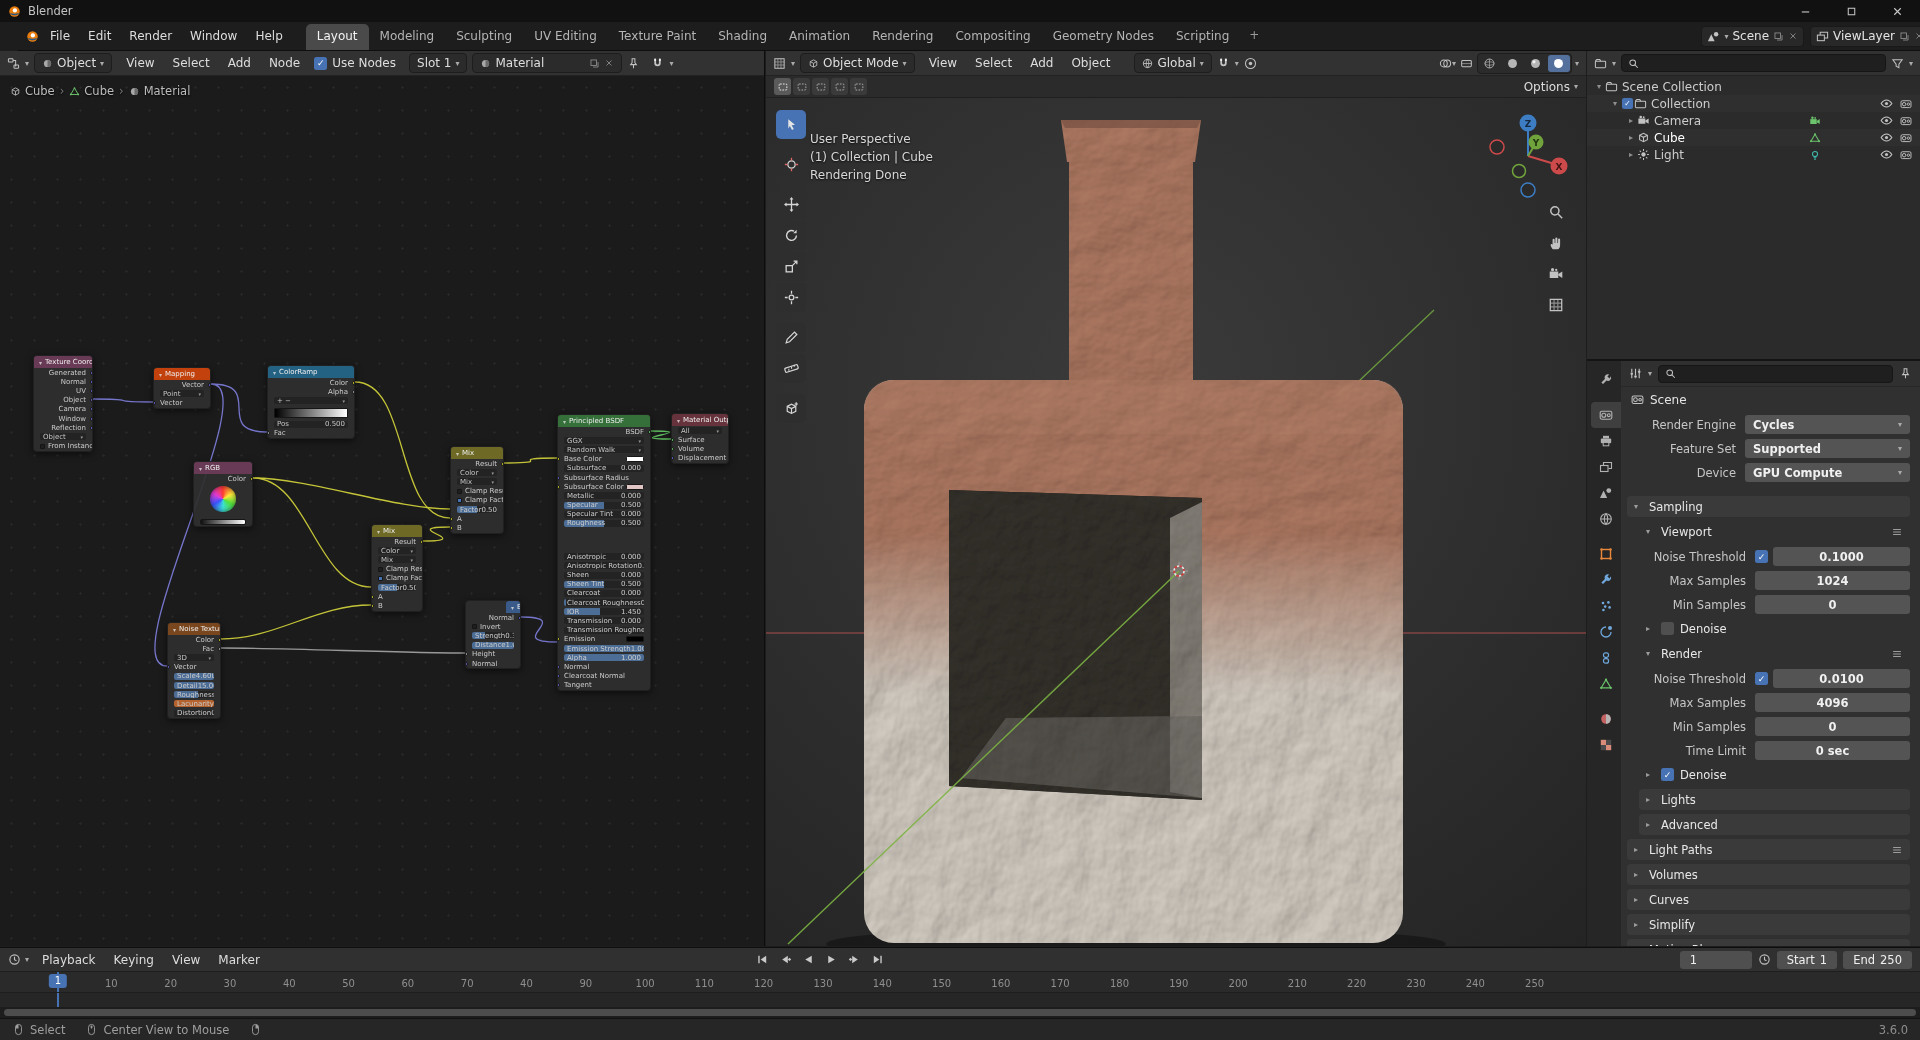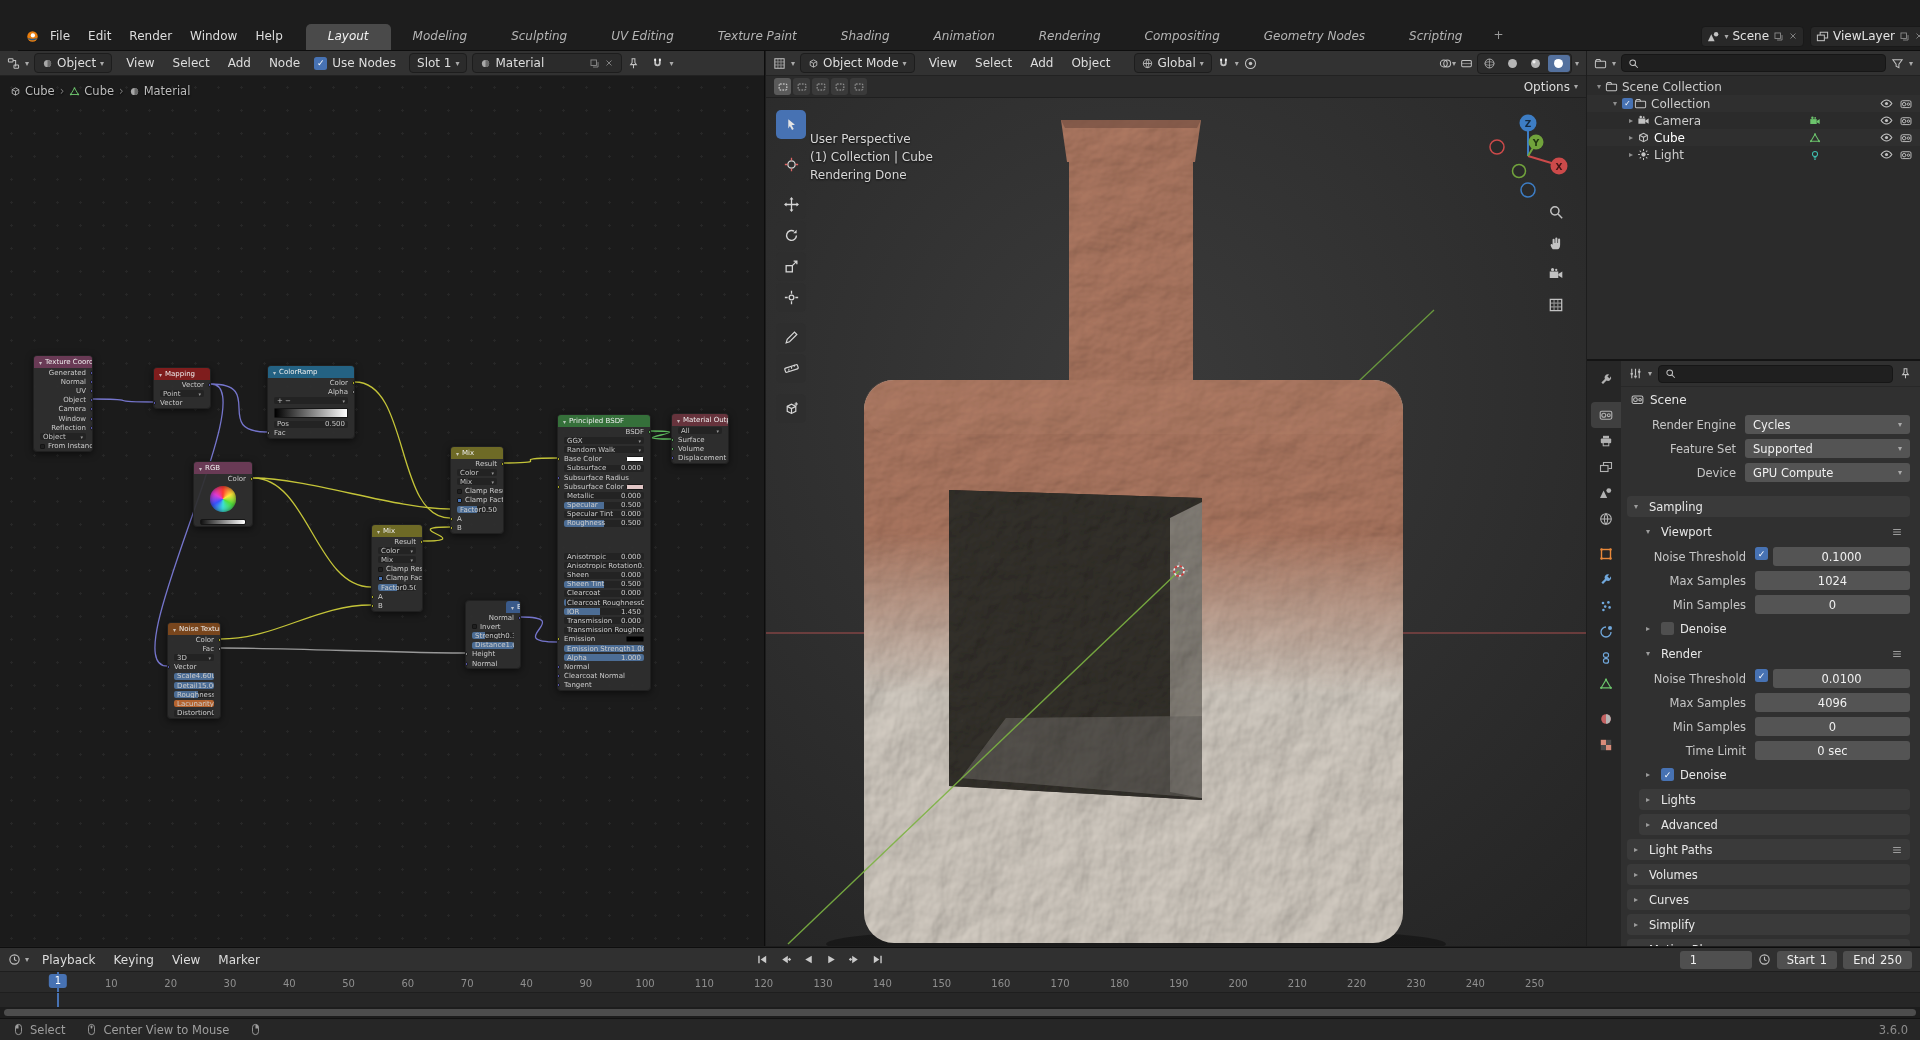--- a/index.html
+++ b/index.html
@@ -14,21 +14,21 @@
   #titlebar{position:absolute;left:0;top:0;width:100%;height:22px;background:#111111;
             display:flex;align-items:center;gap:7px;padding-left:8px;font-size:11.5px;color:#c4c4c4;}
   #win-controls{margin-left:auto;display:flex;height:100%;}
   .win-btn{width:46px;height:100%;display:flex;align-items:center;justify-content:center;color:#c8c8c8;}
 
   
   #topbar{position:absolute;left:18px;top:22px;width:100%;height:29px;background:#1d1d1d;
           border-bottom:1px solid #0e0e0e;display:flex;align-items:center;padding:0 8px;}
   .menu-item{padding:4px 9px;border-radius:3px;color:#dddddd;white-space:nowrap;}
   #workspaces{display:flex;margin-left:14px;align-self:flex-end;}
-  .ws-tab{padding:5px 22px 7px;color:#b4b4b4;border-radius:5px 5px 0 0;white-space:nowrap;font-style:italic;}
+  .ws-tab{padding:5px 11px 7px;color:#b4b4b4;border-radius:5px 5px 0 0;white-space:nowrap;}
   .ws-tab.active{background:#4a4a4a;color:#f2f2f2;}
   .ws-add{padding:5px 9px 7px;color:#9a9a9a;}
   #topbar-right{margin-left:auto;display:flex;gap:6px;}
   .id-widget{display:flex;align-items:center;gap:4px;background:#282828;border:1px solid #191919;
              border-radius:4px;height:21px;padding:0 5px;color:#e2e2e2;}
   .mini{color:#8f8f8f;font-size:10px;}
 
   
   .ed-header{height:25px;background:#323232;border-bottom:1px solid #222222;display:flex;
              align-items:center;gap:5px;padding:0 7px;color:#dedede;}
@@ -115,21 +115,21 @@
   .ptab.active{background:#3f3f3f;}
   .ptab-gap{height:9px;}
   #prop-main{flex:1;display:flex;flex-direction:column;min-width:0;overflow:hidden;}
   .prop-header{height:26px;display:flex;align-items:center;gap:6px;padding:0 8px;background:#303030;
                border-bottom:1px solid #282828;}
   .ctx-row{height:25px;display:flex;align-items:center;gap:6px;padding:0 10px;color:#e4e4e4;}
   #prop-rows{flex:1;padding:2px 10px 0 6px;overflow:hidden;}
   .prow{display:flex;align-items:center;height:21px;margin-bottom:3px;}
   .plabel{width:118px;flex:none;text-align:right;padding-right:9px;color:#c6c6c6;font-size:11.5px;
           white-space:nowrap;overflow:hidden;}
-  .pvalue{flex:1;display:flex;align-items:flex-start;gap:5px;min-width:0;}
+  .pvalue{flex:1;display:flex;align-items:center;gap:5px;min-width:0;font-weight:bold;}
   .wdg{flex:1;height:19px;background:#545454;border-radius:3px;display:flex;align-items:center;
        padding:0 8px;color:#f0f0f0;font-size:11.5px;min-width:0;}
   .wdg.dd{justify-content:space-between;}
   .wdg.num{justify-content:center;}
   .psect{height:21px;display:flex;align-items:center;gap:6px;background:#3a3a3a;border-radius:4px;
          margin:3px 0 4px;padding:0 7px;color:#e8e8e8;font-size:11.5px;}
   .psect.flat{background:transparent;}
   .pcaret{font-size:8px;color:#9d9d9d;width:9px;flex:none;}
   .pham{margin-left:auto;color:#9d9d9d;}
 
@@ -155,20 +155,47 @@
   #statusbar{position:absolute;left:0;bottom:0;width:100%;height:22px;background:#262626;border-top:1px solid #121212;
              display:flex;align-items:center;gap:20px;padding:0 12px;color:#9e9e9e;font-size:11.5px;}
   .sb-item{display:flex;align-items:center;gap:5px;}
   #sb-version{margin-left:auto;color:#8d8d8d;}
 </style>
 </head>
 <body>
 
 <div id="app">
 
+  <div id="titlebar">
+    <span class="icon">
+        <svg width="13" height="13" viewBox="0 0 14 14" aria-hidden="true">
+          <circle cx="7" cy="7" r="5.6" fill="#e87d0d"></circle>
+          <circle cx="7.4" cy="5.8" r="2.3" fill="#fff"></circle>
+          <path d="M2 8.6c2.4 1 7.6 1 10 0-1.2 3.4-8.8 3.4-10 0z" fill="#265787"></path>
+        </svg>
+      </span>
+    <span>Blender</span>
+    <div id="win-controls">
+      <span class="win-btn">
+          <svg width="13" height="13" viewBox="0 0 14 14" aria-hidden="true">
+            <path d="M3 7.5h8" stroke="currentColor" stroke-width="1.2"></path>
+          </svg>
+        </span>
+      <span class="win-btn">
+          <svg width="13" height="13" viewBox="0 0 14 14" aria-hidden="true">
+            <rect x="3.5" y="3.5" width="7" height="7" fill="none" stroke="currentColor" stroke-width="1.1"></rect>
+          </svg>
+        </span>
+      <span class="win-btn">
+          <svg width="13" height="13" viewBox="0 0 14 14" aria-hidden="true">
+            <path d="M3.5 3.5l7 7m0-7l-7 7" stroke="currentColor" stroke-width="1.2"></path>
+          </svg>
+        </span>
+    </div>
+  </div>
 
   <div id="topbar">
     <span class="icon" style="margin-right:2px">
         <svg width="13" height="13" viewBox="0 0 14 14" aria-hidden="true">
           <circle cx="7" cy="7" r="5.6" fill="#e87d0d"></circle>
           <circle cx="7.4" cy="5.8" r="2.3" fill="#fff"></circle>
           <path d="M2 8.6c2.4 1 7.6 1 10 0-1.2 3.4-8.8 3.4-10 0z" fill="#265787"></path>
         </svg>
       </span>
     <div id="topbar-menus" class="flex">
@@ -356,21 +383,21 @@
                 <span>Object</span>
                 <span class="cc">▾</span>
               </span>
             </div>
             <div class="nrow" style="height: 9.2px;">
               <span class="ncheckbox"></span>
               <span>From Instancer</span>
             </div>
           </div>
           <div class="node" style="left: 153px; top: 291px; width: 58px;">
-            <div class="node-h" style="background: #7f1d1d;">
+            <div class="node-h" style="background: #c2410c;">
               <span class="nc">▾</span>
               <span>Mapping</span>
             </div>
             <div class="nrow out" style="height: 9.2px;">
               <span>Vector</span>
               <span class="sock r" style="background: rgb(99, 99, 199);"></span>
             </div>
             <div class="nrow" style="height: 9.2px;">
               <span class="ndd">
                 <span>Point</span>

